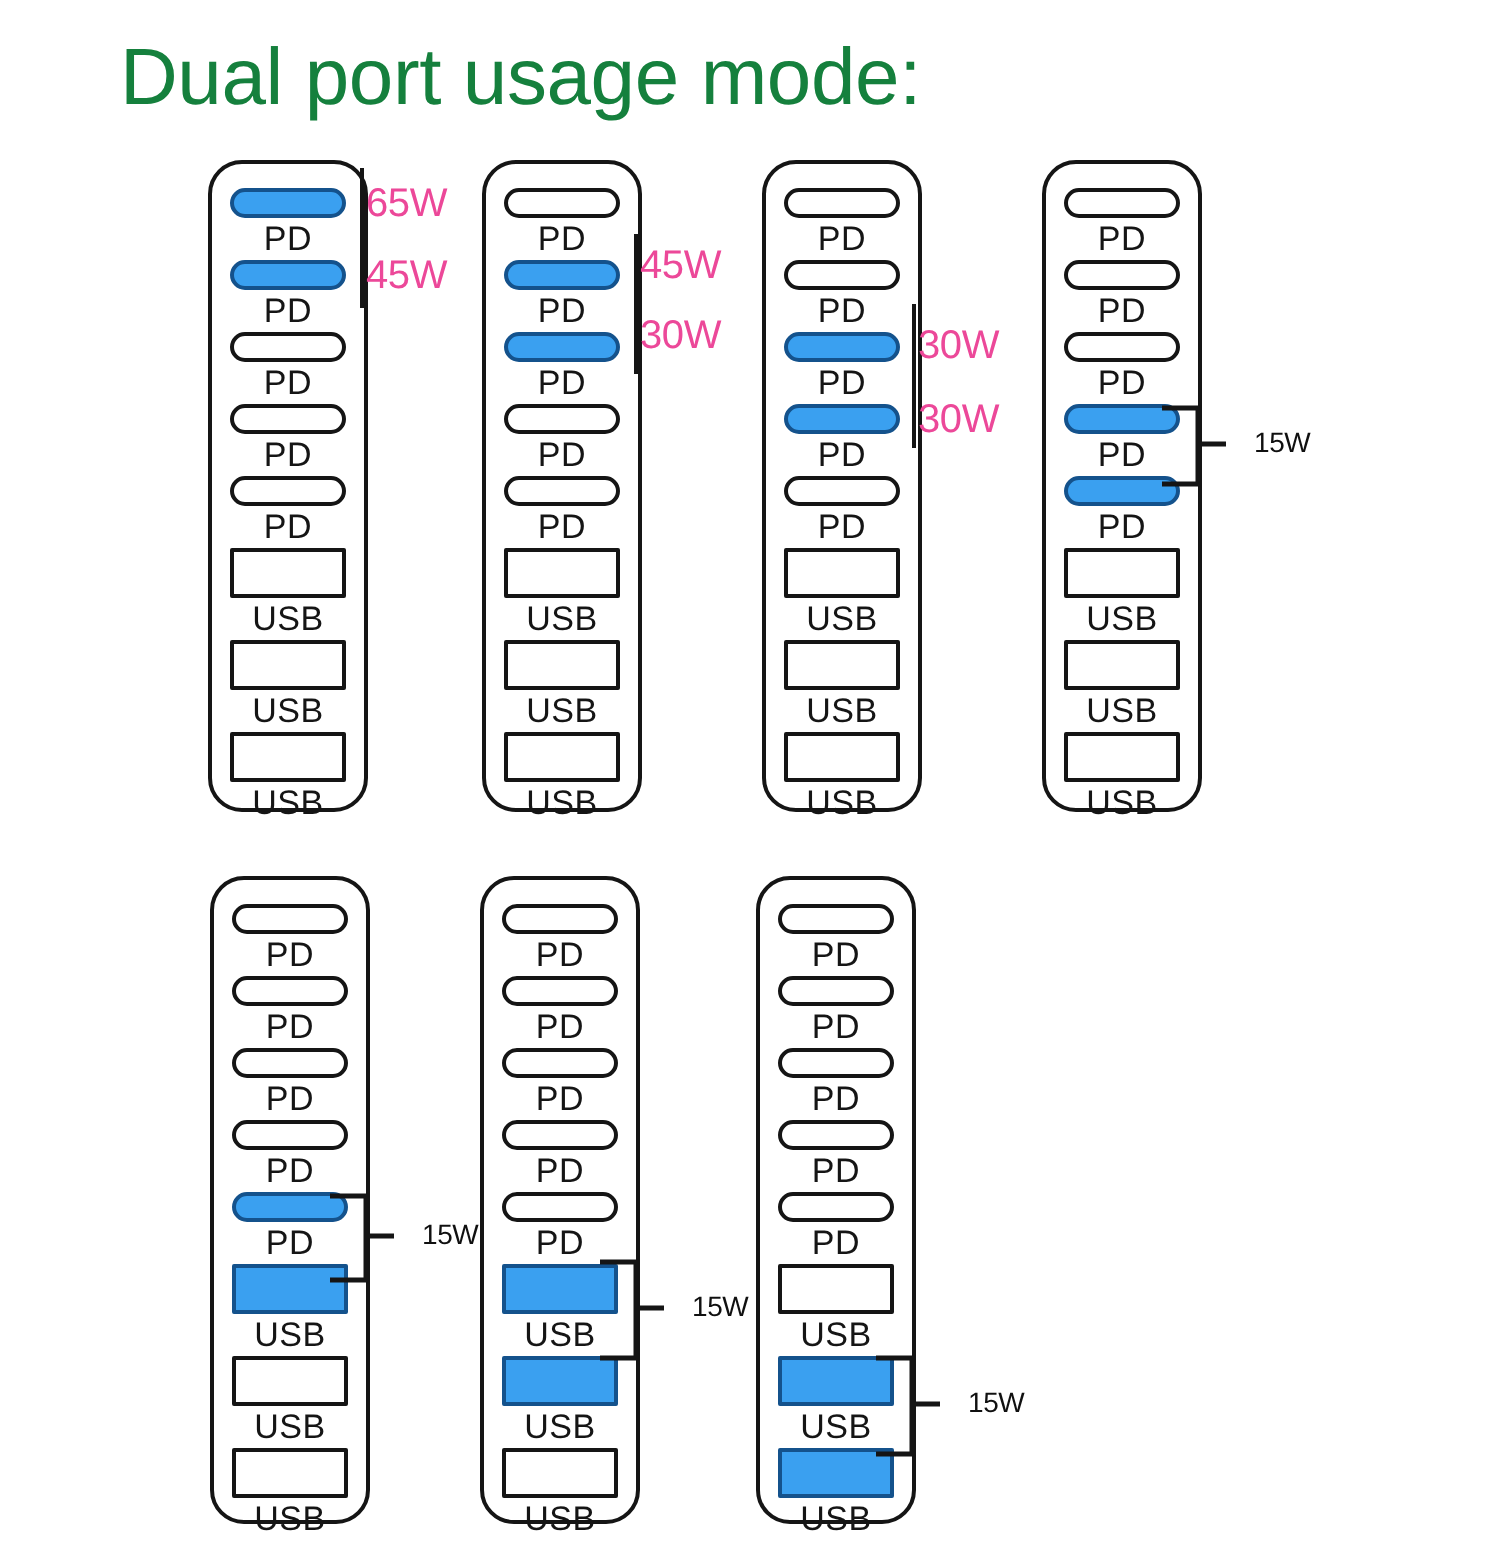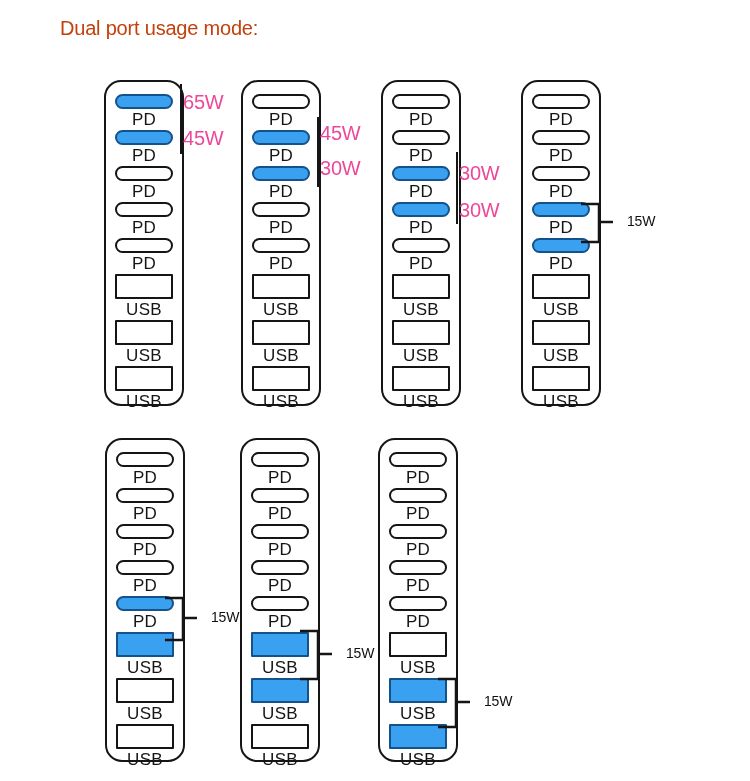--- a/index.html
+++ b/index.html
@@ -13,24 +13,24 @@
     position: relative;
     overflow: hidden;
     font-family: "Liberation Sans", sans-serif;
     color: #1a1a1a;
   }
 
   #page-title {
     position: absolute;
     left: 60px;
     top: 17px;
-    font-size: 20px;
+    font-size: 40px;
     font-weight: 400;
     letter-spacing: -0.2px;
-    color: #c2410c;
+    color: #15803d;
     white-space: nowrap;
   }
 
   .device-grid {
     position: absolute;
     left: 0;
     top: 0;
     width: 750px;
     height: 781px;
   }

